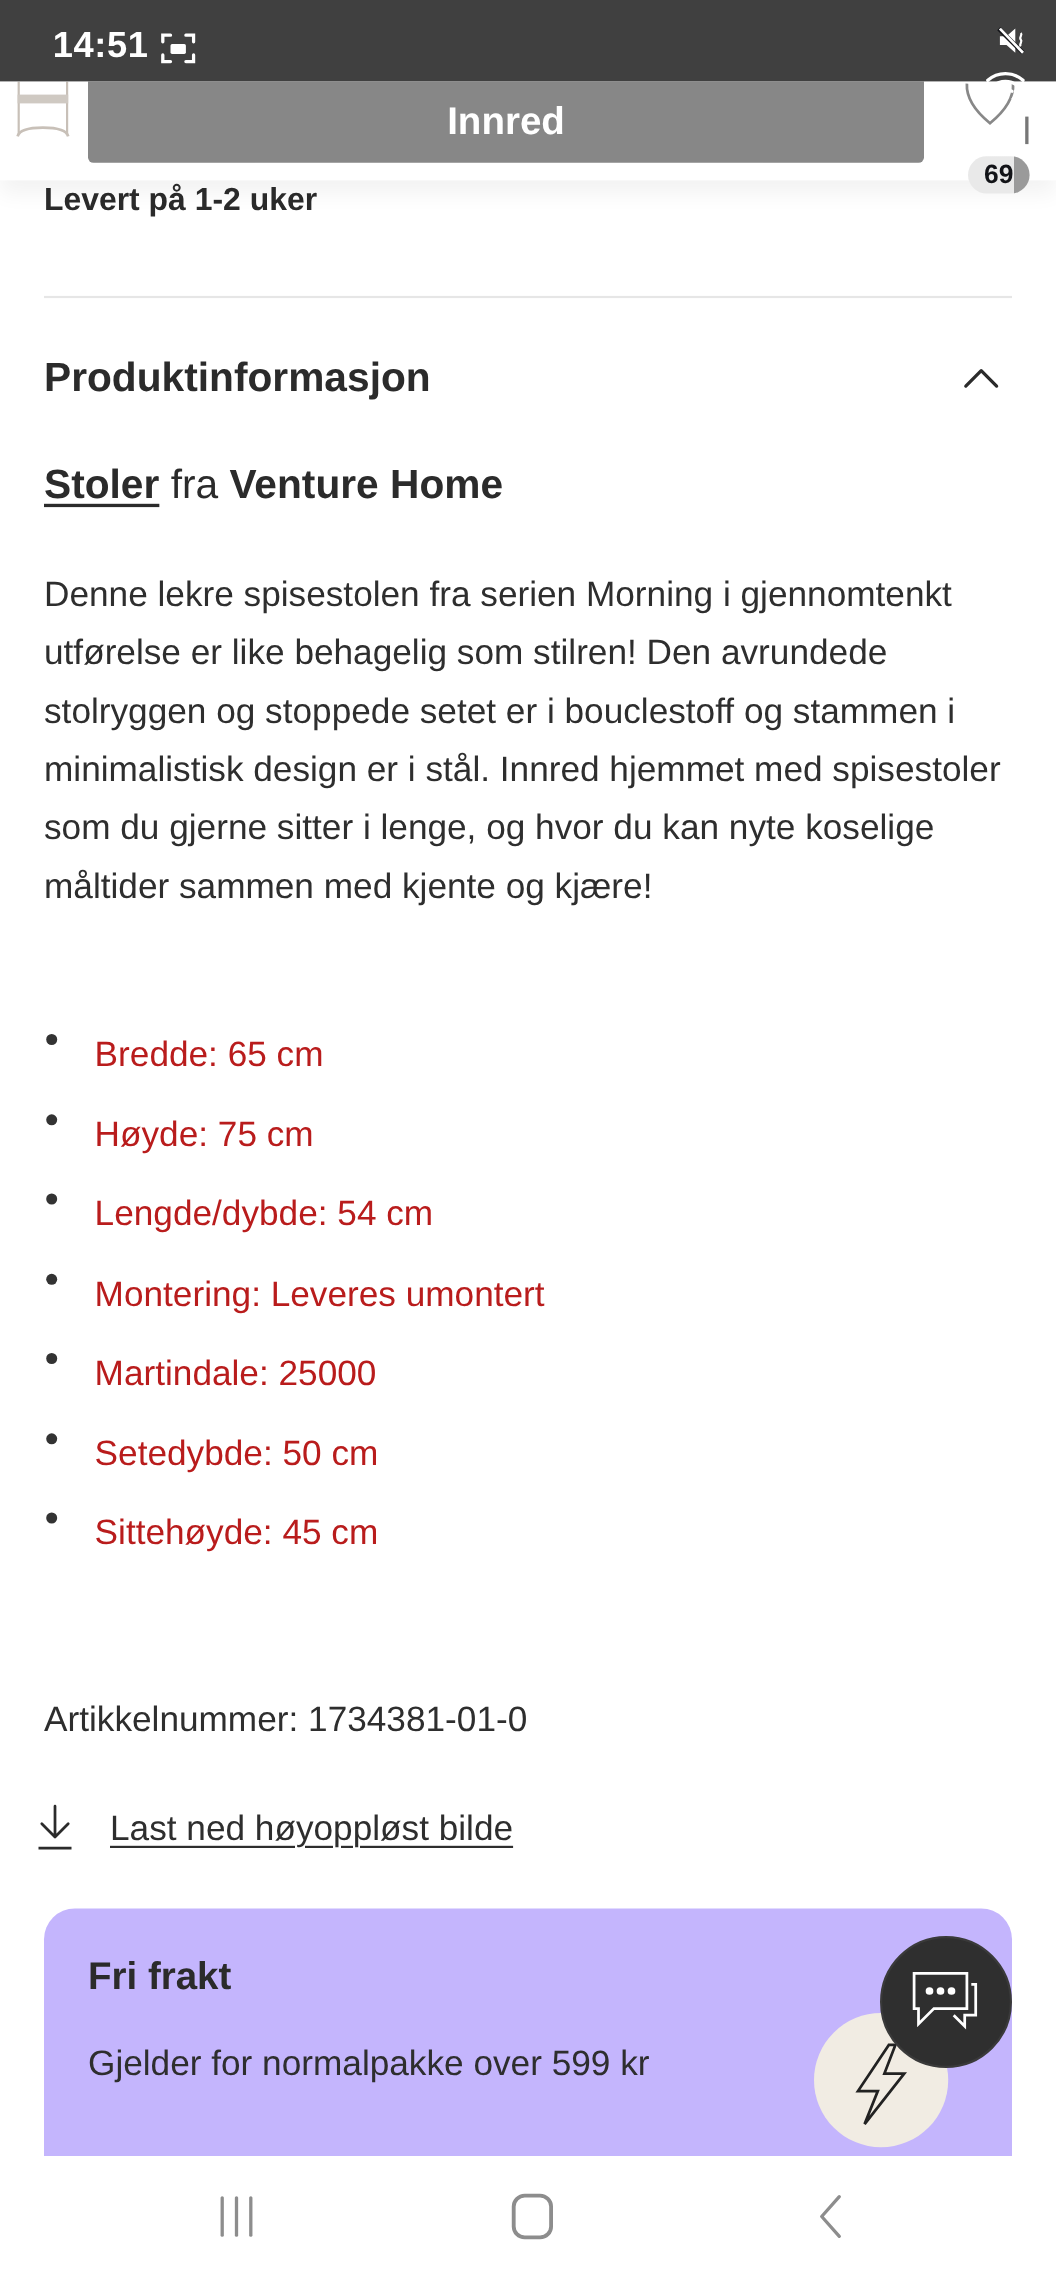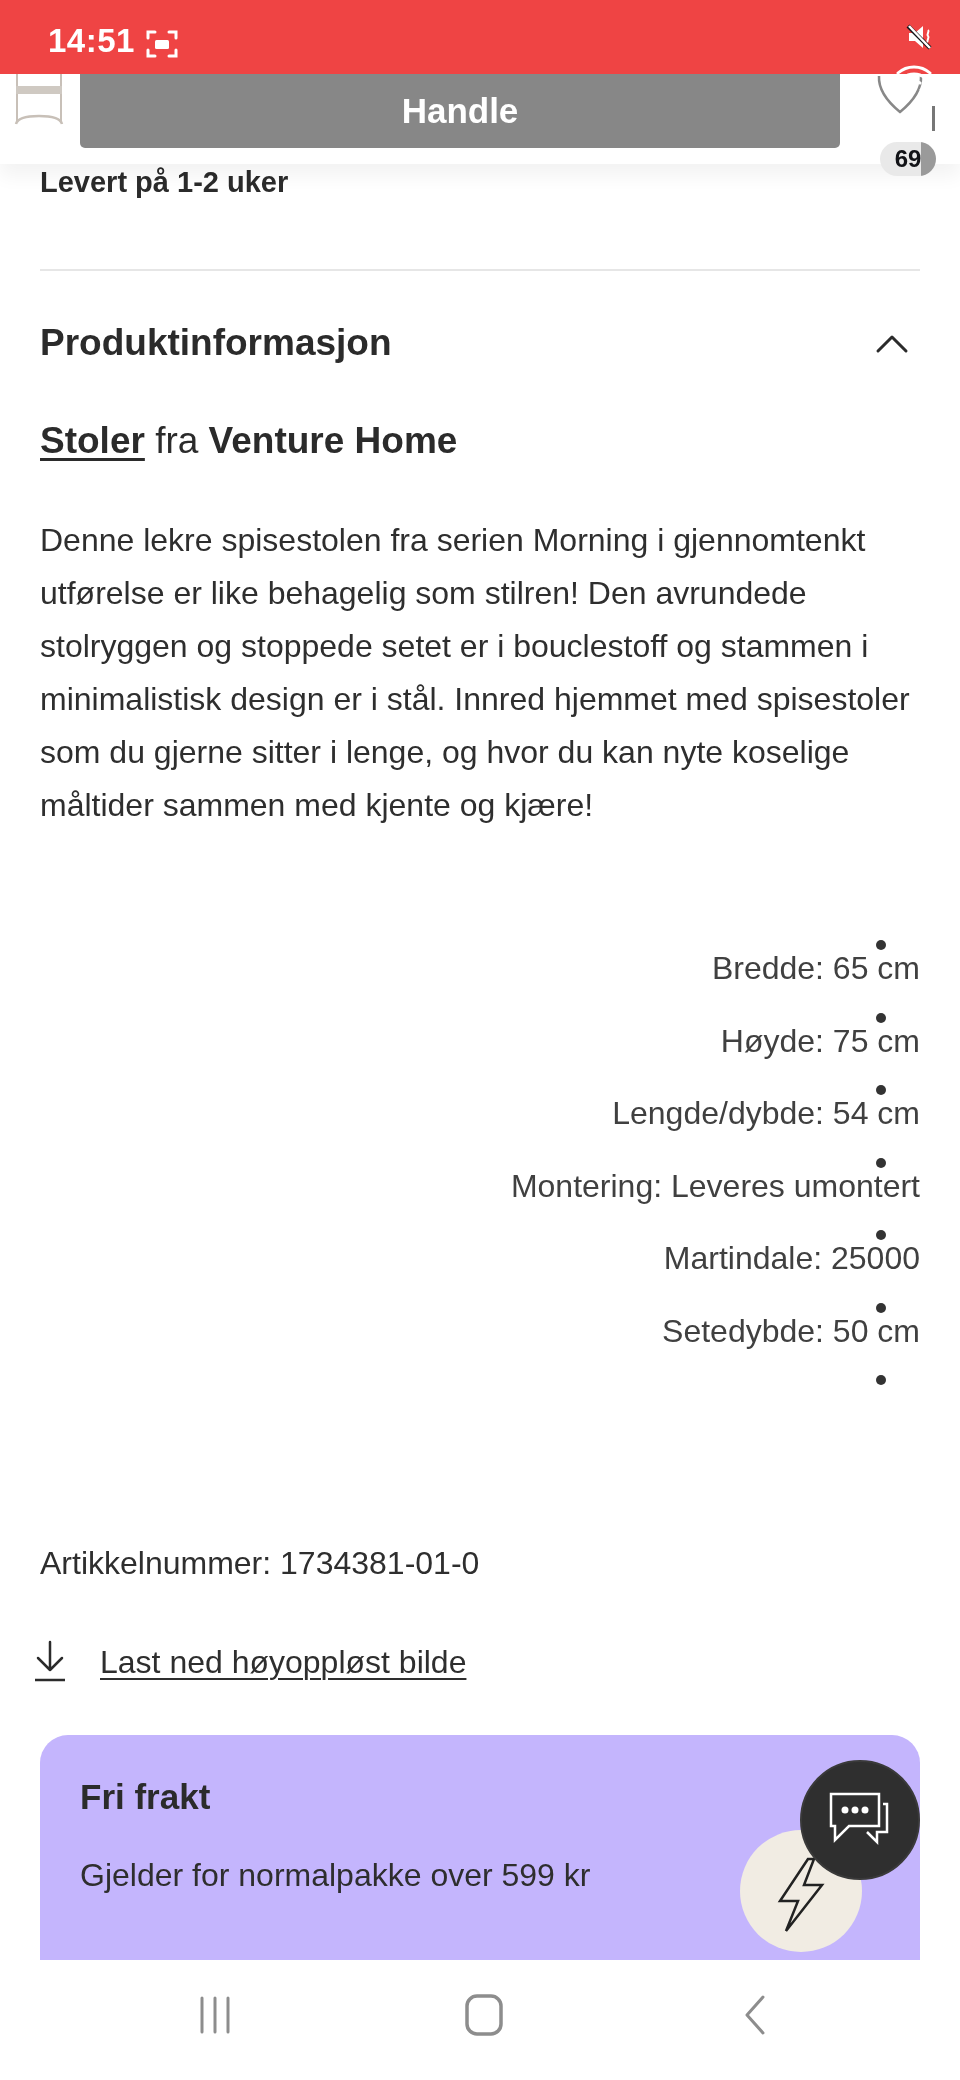--- a/index.html
+++ b/index.html
@@ -1,19 +1,19 @@
 <!DOCTYPE html>
 <html><head>
 <meta charset="utf-8">
 <style>
   * { box-sizing: border-box; margin: 0; padding: 0; }
   html, body { width: 960px; height: 2080px; overflow: hidden; background: #ffffff; }
   body { font-family: "Liberation Sans", "DejaVu Sans", sans-serif; color: #2b2b2b; position: relative; }
 
-  .status-bar { position: absolute; top: 0; left: 0; width: 960px; height: 74px; background: #ef4444; color: #fff; z-index: 10; }
+  .status-bar { position: absolute; top: 0; left: 0; width: 960px; height: 74px; background: #404040; color: #fff; z-index: 10; }
   .status-time { position: absolute; left: 48px; top: 22px; font-size: 33px; font-weight: 600; letter-spacing: 0.5px; }
   .status-screenshot-icon { position: absolute; left: 146px; top: 29px; width: 32px; height: 30px; }
   .status-right { position: absolute; right: 24px; top: 22px; display: flex; align-items: flex-end; gap: 10px; flex-direction: column; }
   .battery-pill { width: 56px; height: 34px; border-radius: 17px; background: linear-gradient(90deg, #e9e9e9 0 74%, #9a9a9a 74% 100%); color: #121317; font-size: 24px; font-weight: 700; display: flex; align-items: center; justify-content: center; }
 
   .sticky-bar { position: absolute; top: 74px; left: 0; width: 960px; height: 90px; background: #ffffff; box-shadow: 0 12px 18px rgba(0,0,0,0.05); z-index: 5; }
   .chair-thumb { position: absolute; left: 14px; top: 0; width: 50px; height: 58px; }
   .buy-button { position: absolute; left: 80px; top: 0; width: 760px; height: 74px; background: #878787; border-radius: 0 0 5px 5px; color: #fff; font-size: 35px; font-weight: 700; text-align: center; line-height: 28px; padding-top: 0; border: none; }
   .buy-button span { position: relative; top: 0; }
   .wishlist-heart { position: absolute; left: 876px; top: 0; width: 48px; height: 42px; }
@@ -26,21 +26,21 @@
   .chevron-up { width: 36px; height: 24px; margin-right: 10px; }
 
   .brand-line { position: absolute; left: 40px; top: 420px; font-size: 37px; color: #2b2b2b; }
   .brand-line .cat { font-weight: 700; text-decoration: underline; text-underline-offset: 5px; text-decoration-thickness: 3px; color: #2b2b2b; }
   .brand-line .fra { font-weight: 300; }
   .brand-line .brand { font-weight: 700; }
 
   .description { position: absolute; left: 40px; top: 514px; width: 880px; font-size: 32px; line-height: 53px; color: #2e2e2e; font-weight: 400; }
 
   .spec-list { position: absolute; left: 40px; top: 940px; width: 880px; list-style: none; }
-  .spec-list li { height: 72.5px; font-size: 32px; display: flex; align-items: flex-end; color: #404040; flex-direction: column; }
+  .spec-list li { height: 72.5px; font-size: 32px; display: flex; align-items: flex-start; color: #b91c1c; }
   .spec-list li .dot { width: 10px; height: 10px; border-radius: 50%; background: #333; margin-left: 2px; margin-right: 34px; }
 
   .article-no { position: absolute; left: 40px; top: 1545px; font-size: 32px; color: #2e2e2e; }
 
   .download-row { position: absolute; left: 32px; top: 1640px; display: flex; align-items: center; gap: 32px; }
   .download-icon { width: 36px; height: 44px; }
   .download-link { font-size: 32px; color: #2e2e2e; text-decoration: underline; text-underline-offset: 5px; text-decoration-thickness: 2px; }
 
   .shipping-card { position: absolute; left: 40px; top: 1735px; width: 880px; height: 230px; background: #c4b5fd; border-radius: 28px 28px 0 0; }
   .shipping-title { position: absolute; left: 40px; top: 42px; font-size: 35px; font-weight: 700; color: #2b2b2b; }
@@ -91,21 +91,21 @@
 </div>
 
 <div class="sticky-bar">
   <svg class="chair-thumb" viewBox="0 0 50 58">
     <line x1="3" y1="0" x2="3" y2="48" stroke="#c8c0b8" stroke-width="2"></line>
     <line x1="47" y1="0" x2="47" y2="48" stroke="#c8c0b8" stroke-width="2"></line>
     <rect x="2" y="12" width="46" height="8" fill="#cfc9c2"></rect>
     <path d="M2 50 Q4 42 25 42 Q46 42 48 50" fill="none" stroke="#c8c0b8" stroke-width="2.5"></path>
   </svg>
   <button class="buy-button">
-    <span>Handle</span>
+    <span>Innred</span>
   </button>
   <svg class="wishlist-heart" viewBox="0 0 48 42">
     <path d="M3 2 Q2 20 24 38 Q46 20 45 2" fill="none" stroke="#888" stroke-width="2.5"></path>
   </svg>
 </div>
 
 <div class="delivery">Levert på 1-2 uker</div>
 <div class="divider"></div>
 
 <div class="accordion-header">
@@ -143,20 +143,21 @@
   <li>
       <span class="dot"></span>
       <span>Martindale: 25000</span>
     </li>
   <li>
       <span class="dot"></span>
       <span>Setedybde: 50 cm</span>
     </li>
   <li>
       <span class="dot"></span>
+      <span>Sittehøyde: 45 cm</span>
     </li>
 </ul>
 
 <div class="article-no">Artikkelnummer: 1734381-01-0</div>
 
 <div class="download-row">
   <svg class="download-icon" viewBox="0 0 36 44">
     <path d="M18 2 V30 M6 18 L18 30 L30 18" fill="none" stroke="#2b2b2b" stroke-width="2.5" stroke-linecap="round" stroke-linejoin="round"></path>
     <line x1="3" y1="40" x2="33" y2="40" stroke="#2b2b2b" stroke-width="2.5"></line>
   </svg>

